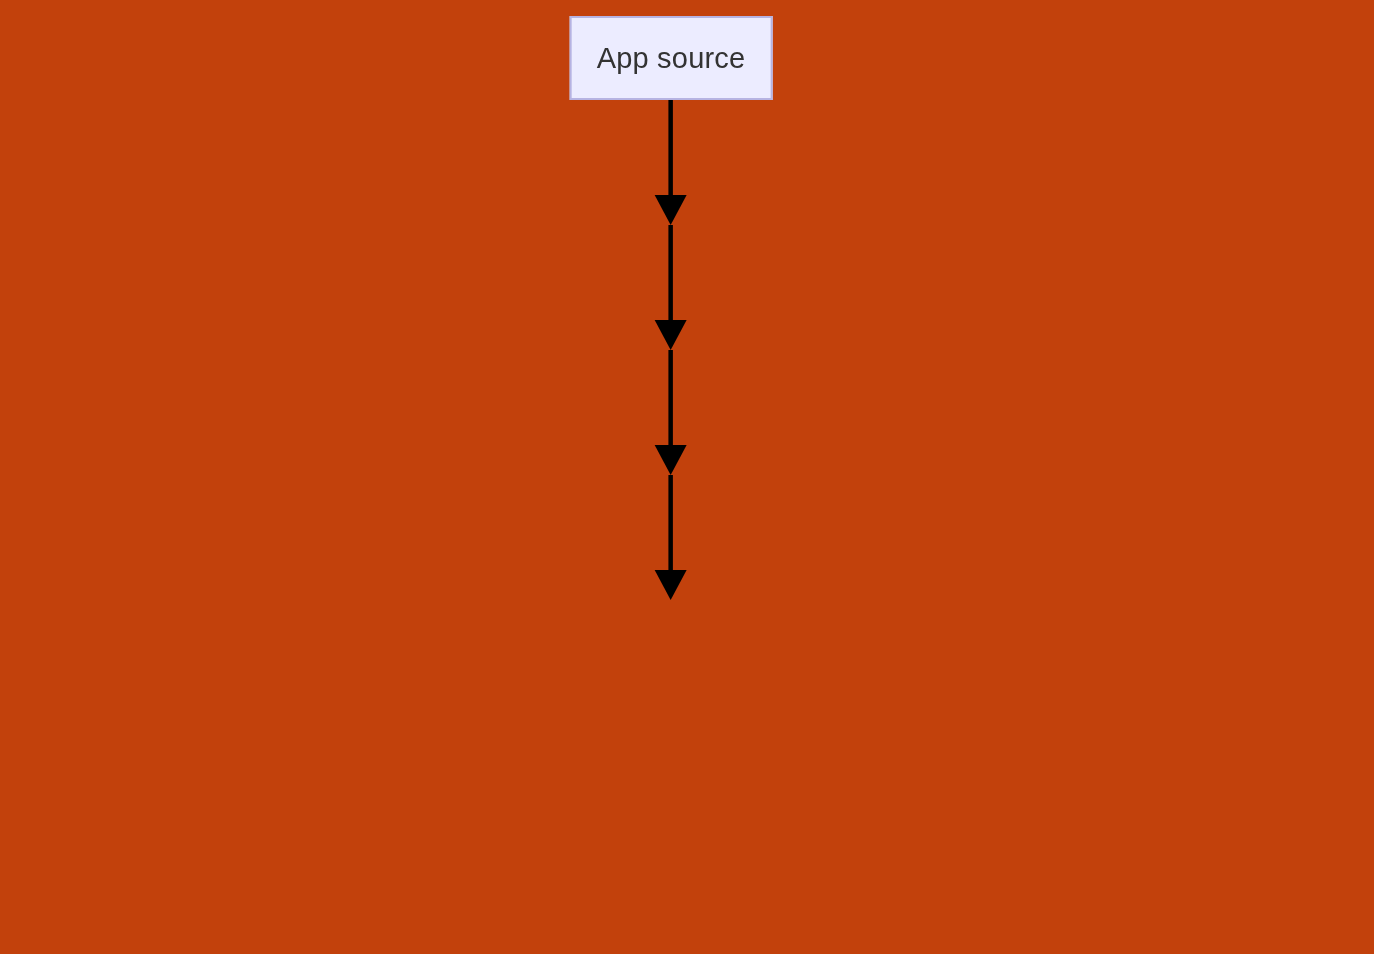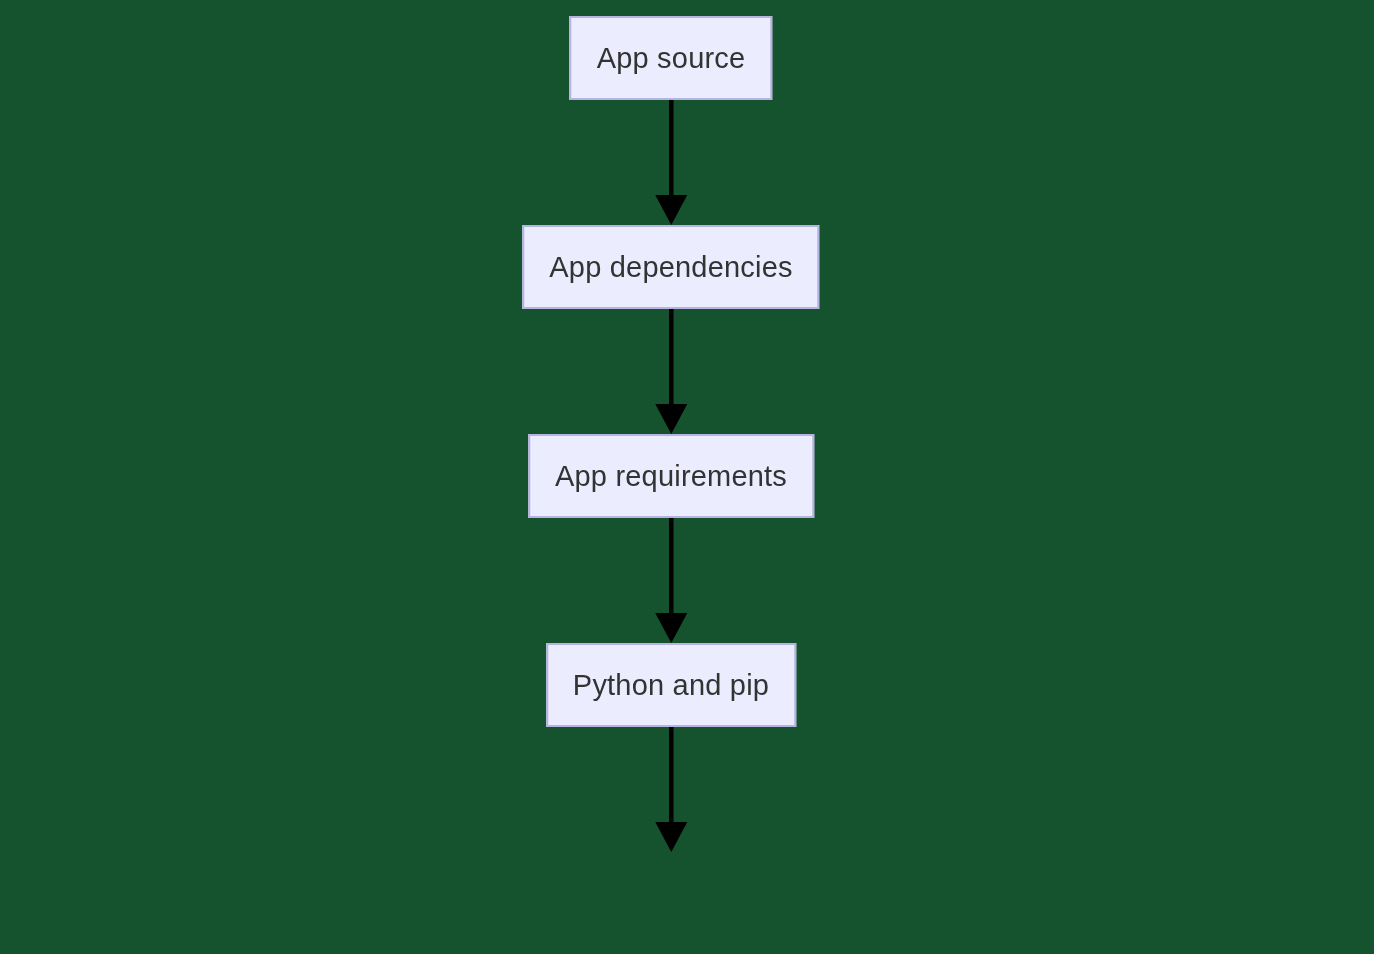--- a/index.html
+++ b/index.html
@@ -8,21 +8,21 @@
     background: #ffffff;
     width: 1374px;
     height: 954px;
     overflow: hidden;
     font-family: "Liberation Sans", "DejaVu Sans", sans-serif;
   }
   .canvas {
     position: relative;
     width: 1374px;
     height: 954px;
-    background: #14532d;
+    background: #c2410c;
   }
   .flow {
     position: absolute;
     top: 16px;
     left: 671px;
     transform: translateX(-50%);
     display: flex;
     flex-direction: column;
     align-items: center;
   }
@@ -65,41 +65,32 @@
 
     <div class="node">
       <span class="label">App source</span>
     </div>
 
     <svg class="connector" viewBox="0 0 44 125" xmlns="http://www.w3.org/2000/svg">
       <line x1="22" y1="0" x2="22" y2="97"></line>
       <polygon points="6,95 38,95 22,125"></polygon>
     </svg>
 
-    <div class="node">
-      <span class="label">App dependencies</span>
-    </div>
 
     <svg class="connector" viewBox="0 0 44 125" xmlns="http://www.w3.org/2000/svg">
       <line x1="22" y1="0" x2="22" y2="97"></line>
       <polygon points="6,95 38,95 22,125"></polygon>
     </svg>
 
-    <div class="node">
-      <span class="label">App requirements</span>
-    </div>
 
     <svg class="connector" viewBox="0 0 44 125" xmlns="http://www.w3.org/2000/svg">
       <line x1="22" y1="0" x2="22" y2="97"></line>
       <polygon points="6,95 38,95 22,125"></polygon>
     </svg>
 
-    <div class="node">
-      <span class="label">Python and pip</span>
-    </div>
 
     <svg class="connector" viewBox="0 0 44 125" xmlns="http://www.w3.org/2000/svg">
       <line x1="22" y1="0" x2="22" y2="97"></line>
       <polygon points="6,95 38,95 22,125"></polygon>
     </svg>
 
 
   </div>
 </div>
 

